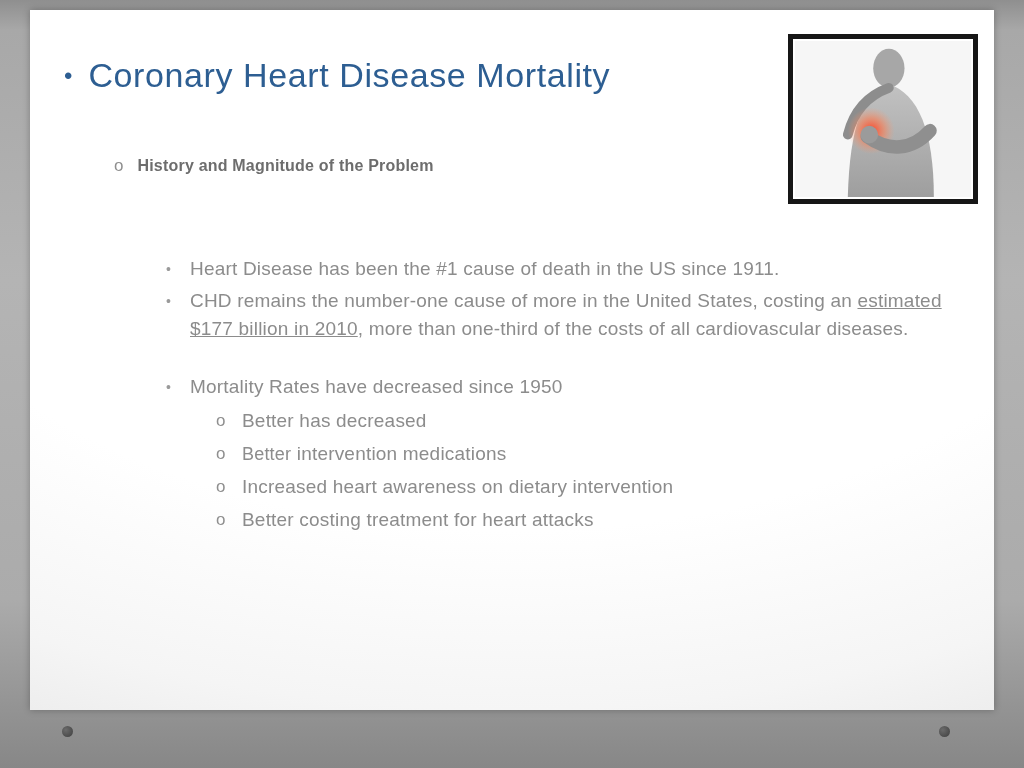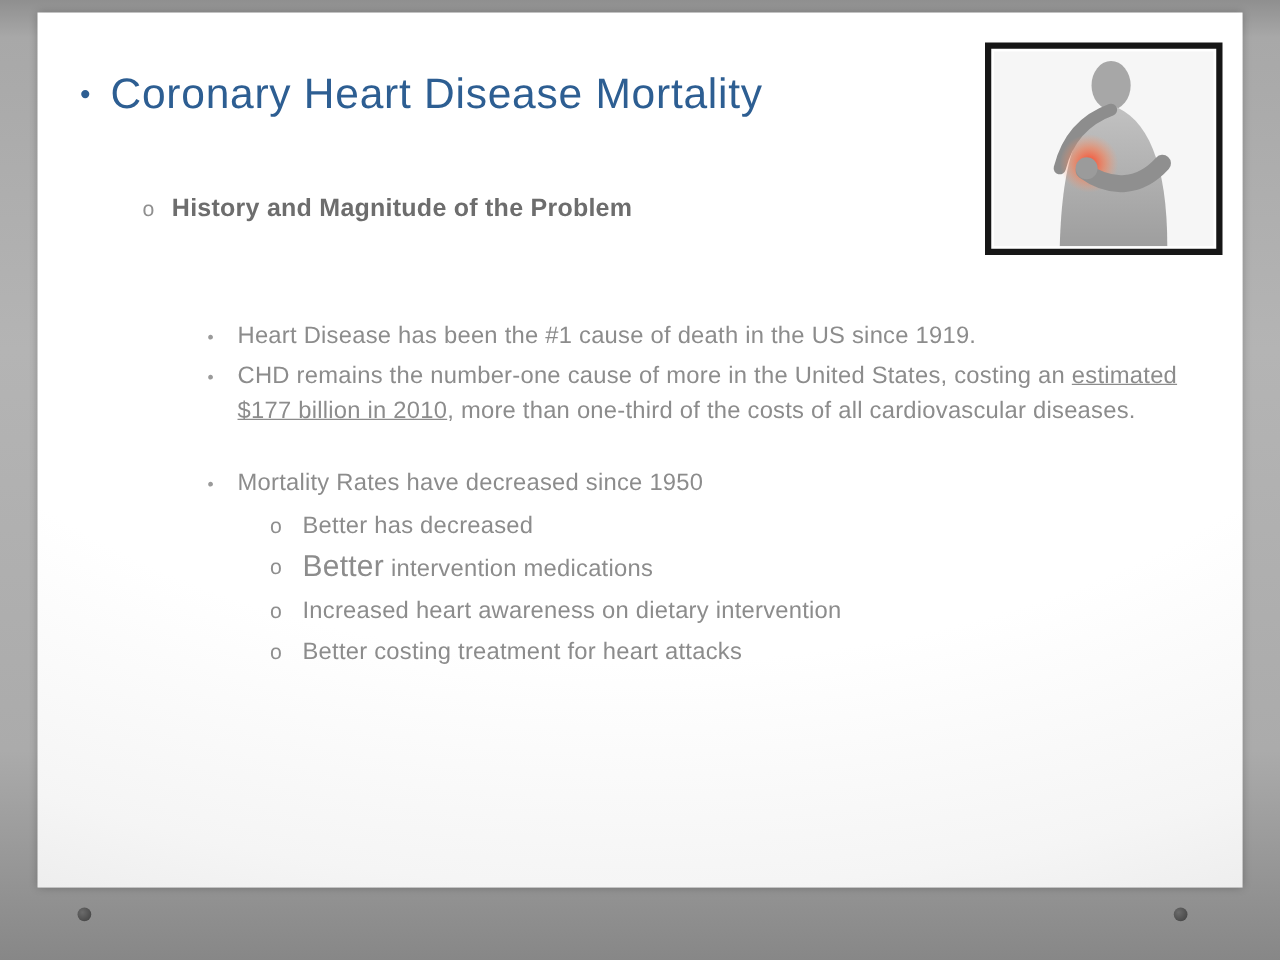--- a/index.html
+++ b/index.html
@@ -19,33 +19,33 @@
   .title { color:#2d5e92; font-size:34px; letter-spacing:0.6px; font-weight:400; }
 
   .photo-frame {
     position:absolute; left:758px; top:24px; width:190px; height:170px;
     border:5px solid #161616; background:#ffffff; padding:2px;
   }
   .photo-frame svg { width:100%; height:100%; display:block; }
 
   .subtitle-row { position:absolute; left:84px; top:146px; display:flex; align-items:baseline; gap:14px; }
   .subtitle-marker { color:#8f8f8f; font-size:17px; }
-  .subtitle { color:#6d6d6d; font-size:20px; font-weight:bold; letter-spacing:0.2px; }
+  .subtitle { color:#6d6d6d; font-size:16px; font-weight:bold; letter-spacing:0.2px; }
 
   .content { position:absolute; left:136px; top:245px; width:812px;
              color:#8c8c8c; font-size:19px; line-height:28px; letter-spacing:0.2px; }
   .li { display:flex; }
   .li .m { flex:none; width:24px; color:#9a9a9a; font-size:14px; line-height:28px; }
   .li .t { flex:1; }
   .b1 { margin-bottom:4px; }
   .b2 { margin-bottom:30px; }
   .b3 { margin-bottom:6px; }
   .sub { margin-left:50px; margin-bottom:5px; }
   .sub .m { width:26px; font-size:17px; color:#8f8f8f; }
-  .big { font-size:24px; }
+  .big { font-size:18px; }
   .ul { text-decoration:underline; }
 
   .nav-dot { position:absolute; width:11px; height:11px; border-radius:50%;
              background:radial-gradient(circle at 35% 35%, #6b6b6b, #3e3e3e); }
   .dot-left  { left:62px;  top:726px; }
   .dot-right { left:939px; top:726px; }
 </style>
 </head>
 <body>
 
@@ -81,21 +81,21 @@
 
   <div class="subtitle-row">
     <span class="subtitle-marker">o</span>
     <span class="subtitle">History and Magnitude of the Problem</span>
   </div>
 
   <div class="content">
 
     <div class="li b1">
       <span class="m">•</span>
-      <span class="t">Heart Disease has been the #1 cause of death in the US since 1919.</span>
+      <span class="t">Heart Disease has been the #1 cause of death in the US since 1911.</span>
     </div>
 
     <div class="li b2">
       <span class="m">•</span>
       <span class="t"><span>CHD remains the number-one cause of more in the United States, costing an </span><span class="ul">estimated $177 billion in 2010</span><span>, more than one-third of the costs of all cardiovascular diseases.</span></span>
     </div>
 
     <div class="li b3">
       <span class="m">•</span>
       <span class="t">Mortality Rates have decreased since 1950</span>

